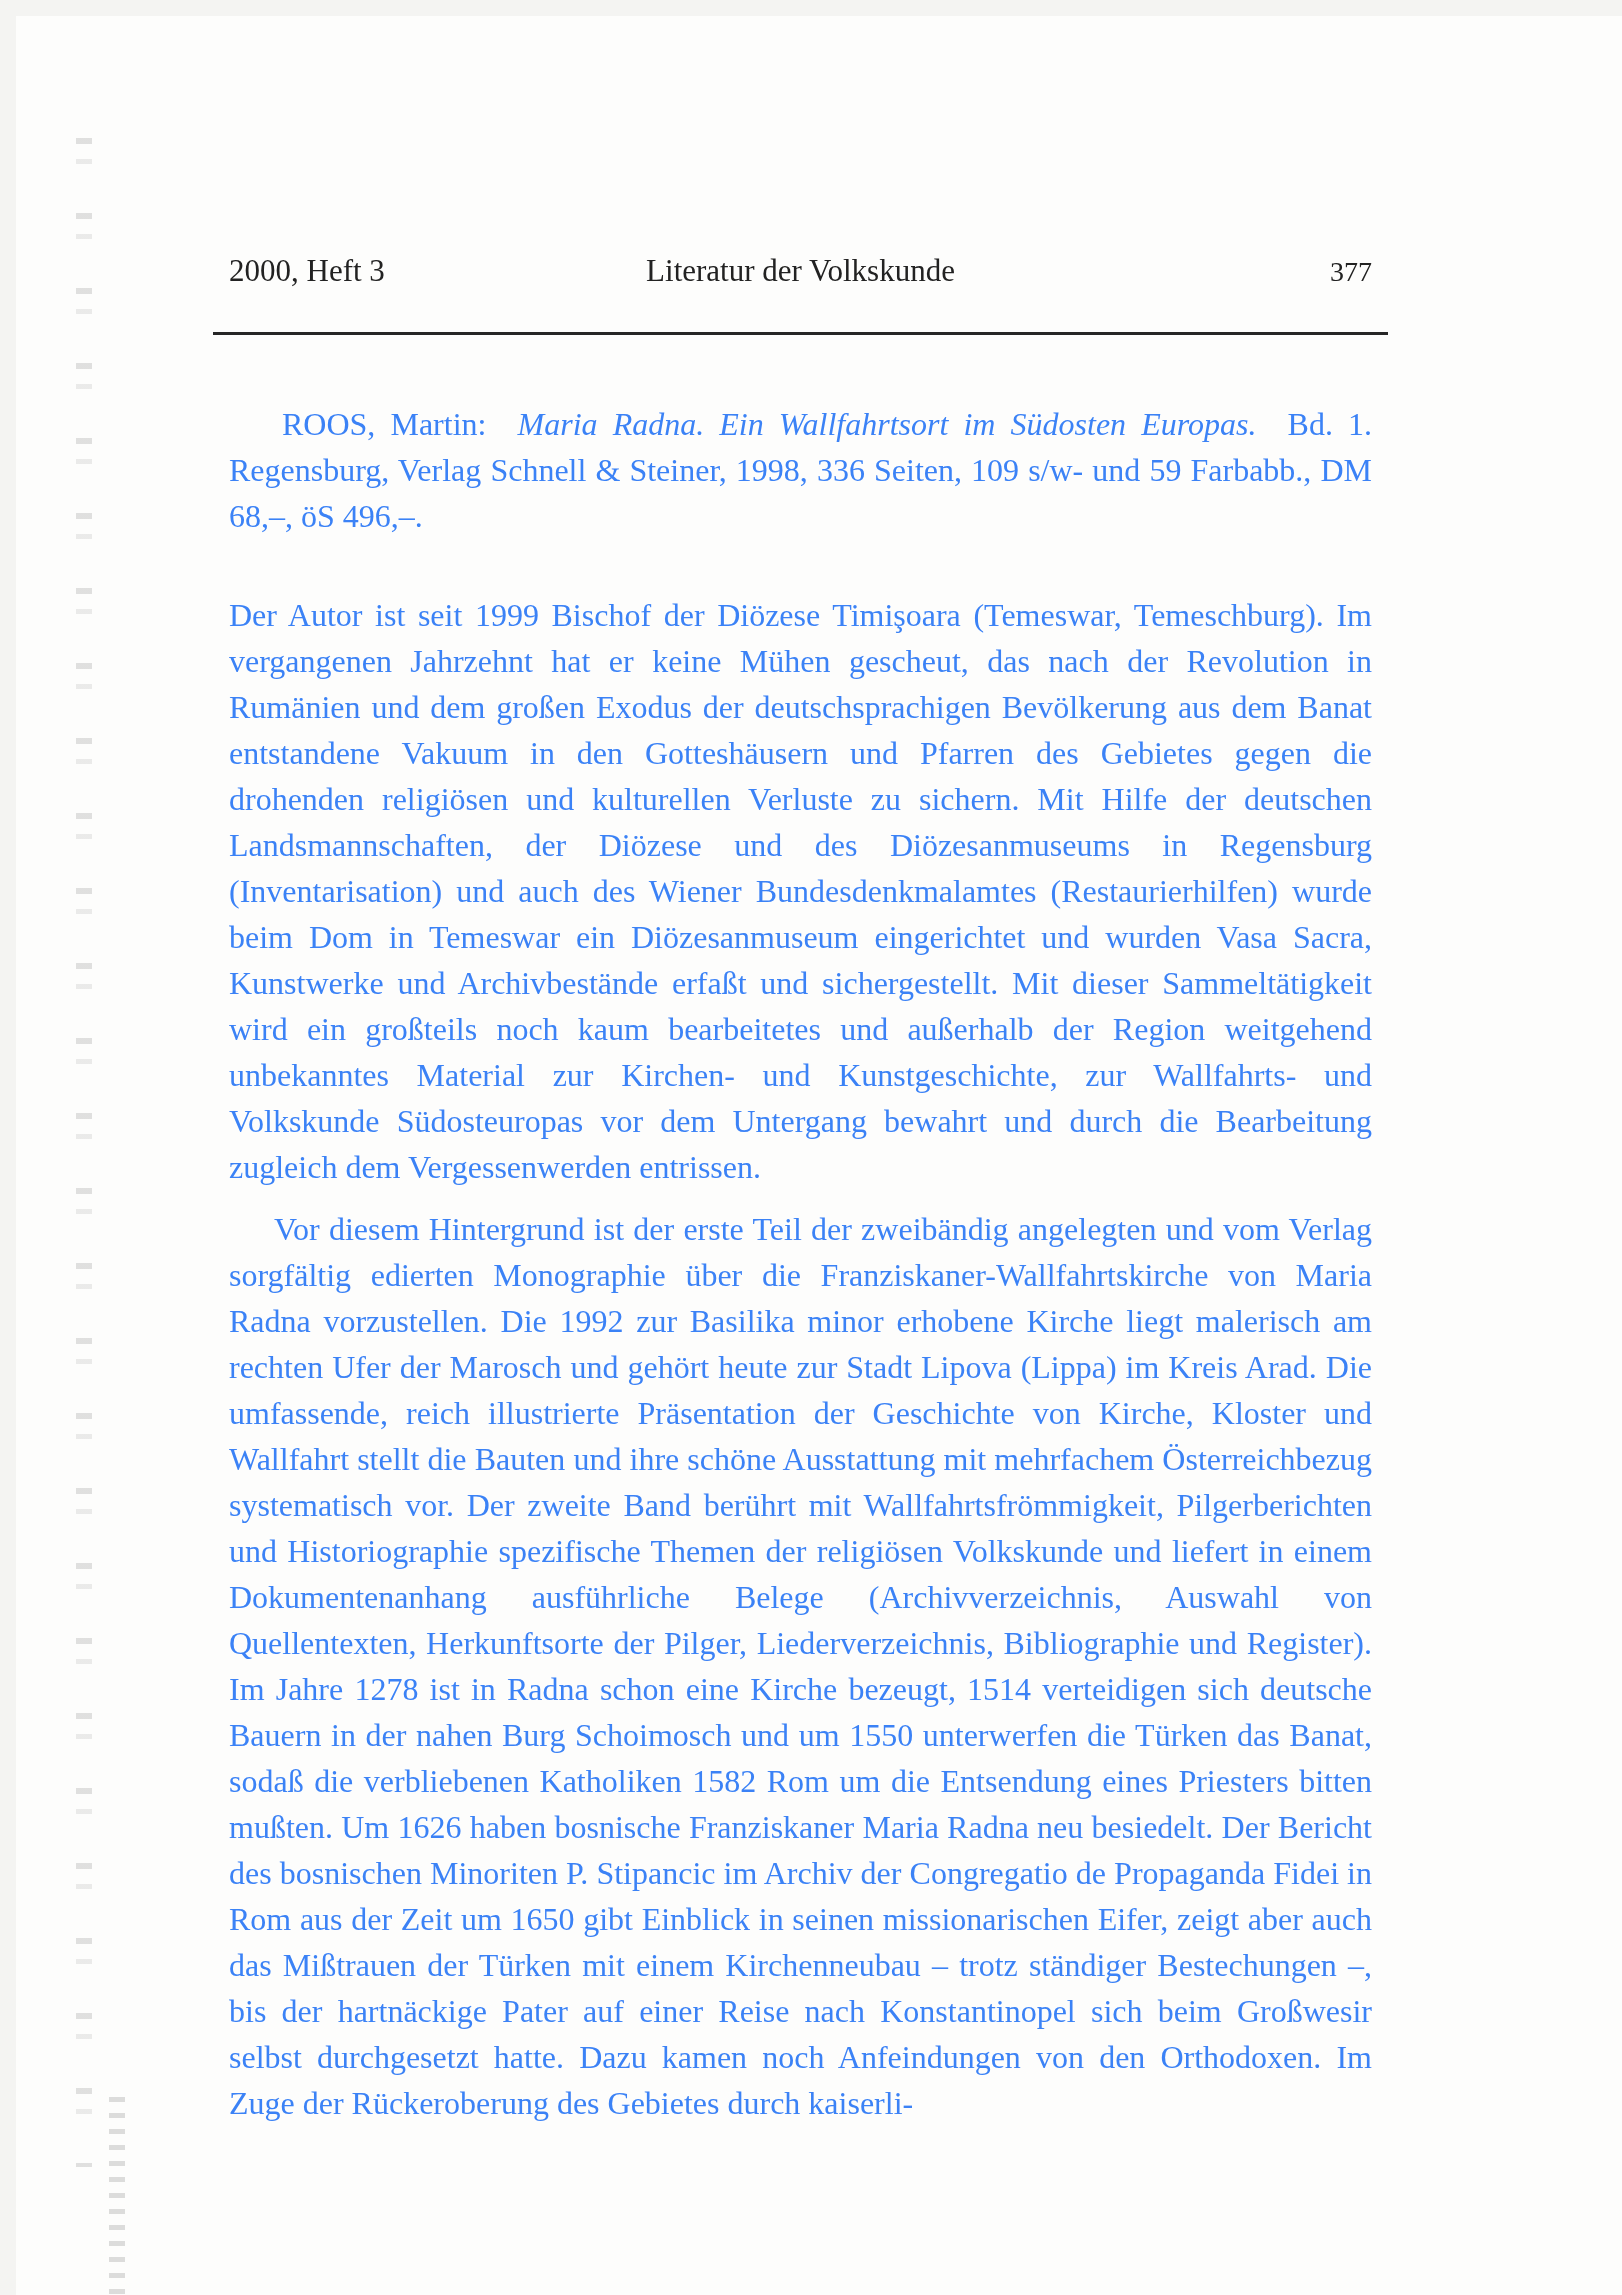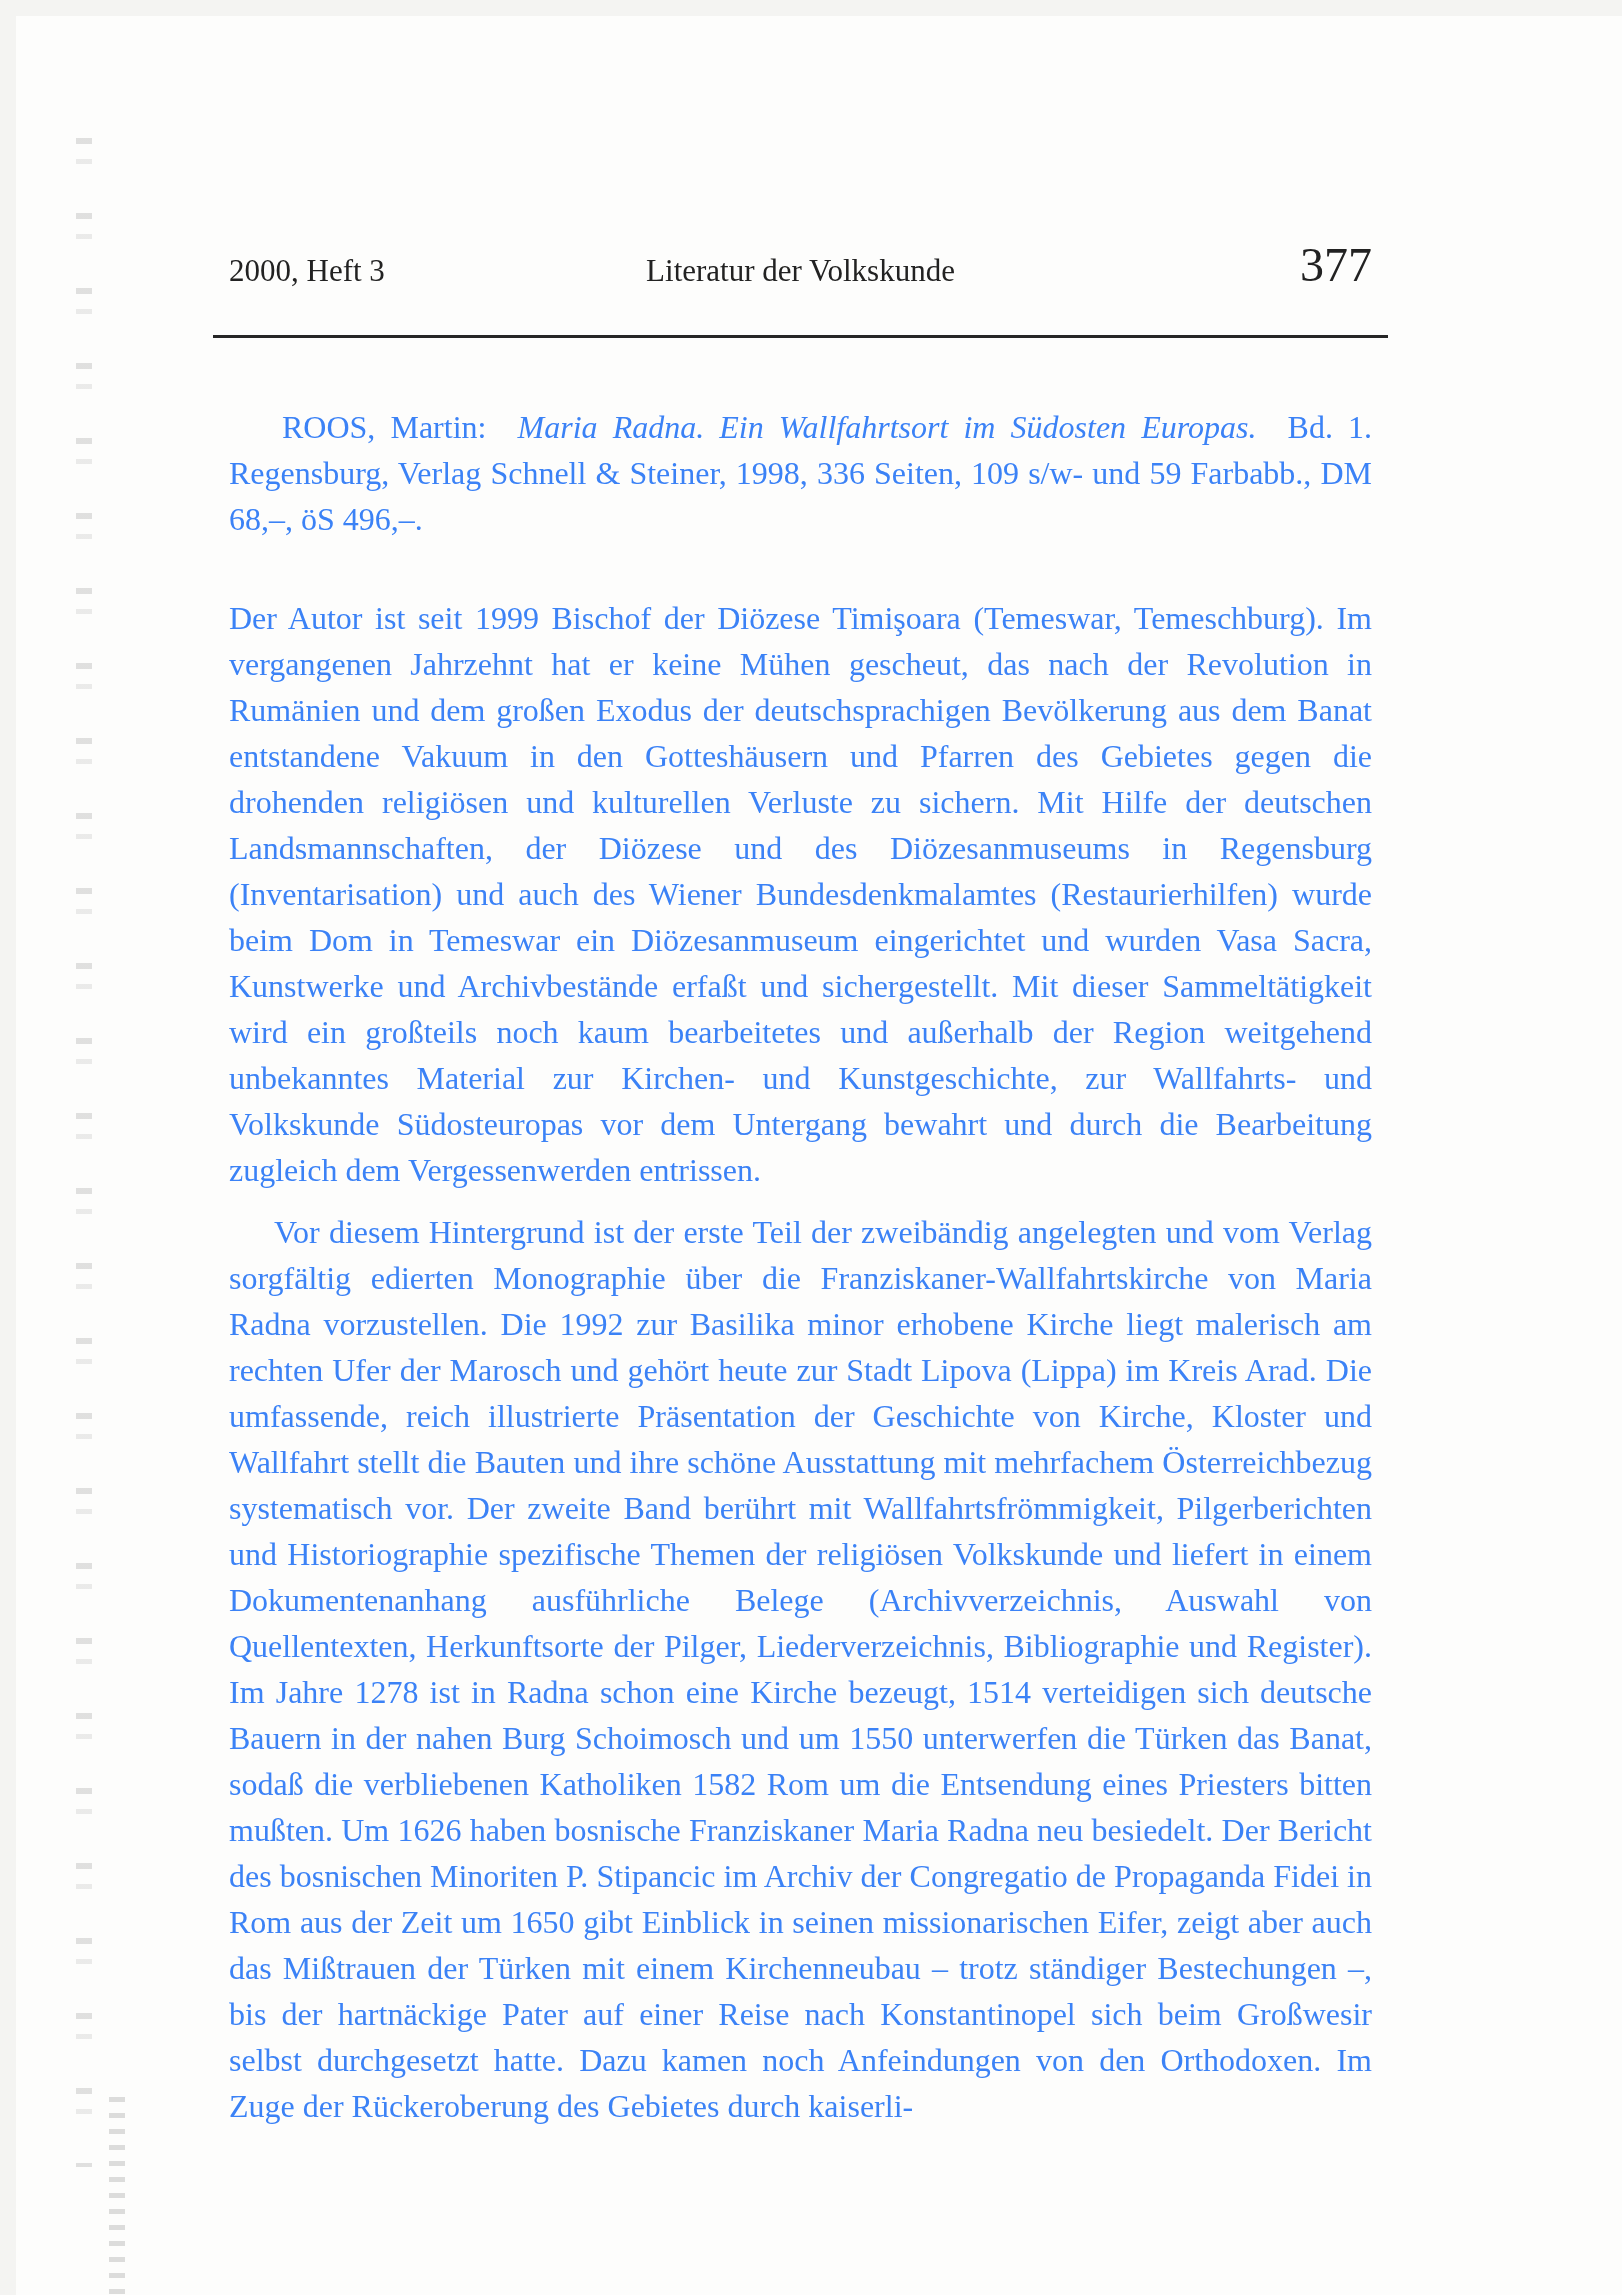--- a/index.html
+++ b/index.html
@@ -50,21 +50,21 @@
     width: 1191px;
   }
   .page-header {
     display: flex;
     align-items: baseline;
     font-size: 31px;
     color: #222;
   }
   .page-header .issue   { flex: 1; text-align: left; }
   .page-header .running { flex: 0 0 auto; text-align: center; margin-top: 20px; }
-  .page-header .pageno  { flex: 1; text-align: right; font-size: 48px; }
+  .page-header .pageno  { flex: 1; text-align: right; font-size: 28px; }
   .header-rule {
     margin-top: 11.4px;
     border-bottom: 3.2px solid #262626;
   }
   main.body-text {
     margin-top: 50px;
     font-size: 32px;
     line-height: 46px;
     text-align: justify;
     hyphens: auto;

